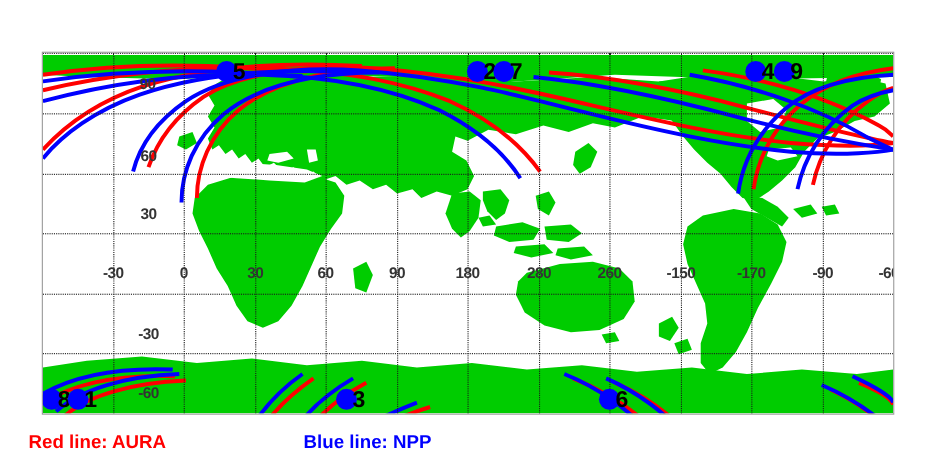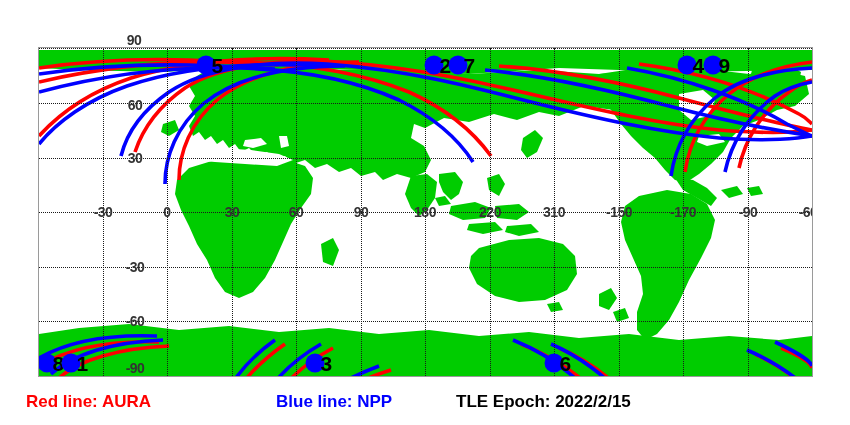--- a/index.html
+++ b/index.html
@@ -20,20 +20,21 @@
   
   .gl{position:absolute;pointer-events:none;}
   .gl-v{width:0;border-left:1px dotted #1a1a1a;top:0;bottom:0;}
   .gl-h{height:0;border-top:1px dotted #1a1a1a;left:0;right:0;}
 
   
   .tick{
     position:absolute;color:#333333;font-size:14px;font-weight:bold;
     font-family:"Liberation Sans",sans-serif;white-space:nowrap;
     letter-spacing:-0.5px;
+    margin-top:36px;
   }
   .tick-lon{transform:translate(-50%,-50%);}
   .tick-lat{transform:translate(-50%,-50%);}
 
   
   .sat{position:absolute;transform:translate(-50%,-50%);pointer-events:none;}
   .sat-dot{
     width:19px;height:19px;border-radius:50%;background:#0000ff;
   }
   .sat-lbl{
@@ -204,22 +205,22 @@
     <div class="gl gl-h" style="top:219px"></div>
     <div class="gl gl-h" style="top:273px"></div>
     <div class="gl gl-h" style="top:328px"></div>
 
     <div class="tick tick-lon" style="left:64px;top:164px">-30</div>
     <div class="tick tick-lon" style="left:128px;top:164px">0</div>
     <div class="tick tick-lon" style="left:193px;top:164px">30</div>
     <div class="tick tick-lon" style="left:257px;top:164px">60</div>
     <div class="tick tick-lon" style="left:322px;top:164px">90</div>
     <div class="tick tick-lon" style="left:386px;top:164px">180</div>
-    <div class="tick tick-lon" style="left:451px;top:164px">220</div>
-    <div class="tick tick-lon" style="left:515px;top:164px">310</div>
+    <div class="tick tick-lon" style="left:451px;top:164px">280</div>
+    <div class="tick tick-lon" style="left:515px;top:164px">260</div>
     <div class="tick tick-lon" style="left:580px;top:164px">-150</div>
     <div class="tick tick-lon" style="left:644px;top:164px">-170</div>
     <div class="tick tick-lon" style="left:709px;top:164px">-90</div>
     <div class="tick tick-lon" style="left:769px;top:164px">-60</div>
 
     <div class="tick tick-lat" style="left:96px;top:110px">30</div>
     <div class="tick tick-lat" style="left:96px;top:219px">-30</div>
     <div class="tick tick-lat" style="left:96px;top:273px">-60</div>
     <div class="tick tick-lat" style="left:96px;top:320px">-90</div>
     <div class="tick tick-lat" style="left:96px;top:57px">60</div>
@@ -261,16 +262,15 @@
       <span class="sat-lbl">9</span>
     </div>
 
   </div>
 
   <div class="tick" style="left:134px;top:40px;transform:translate(-50%,-50%)">90</div>
 
   <div id="footer">
     <div class="leg" id="leg-blue">Blue line: NPP</div>
     <div class="leg" id="leg-red">Red line: AURA</div>
-    <div class="leg" id="leg-epoch">TLE Epoch: 2022/2/15</div>
   </div>
 
 </div>
 
 </body></html>

